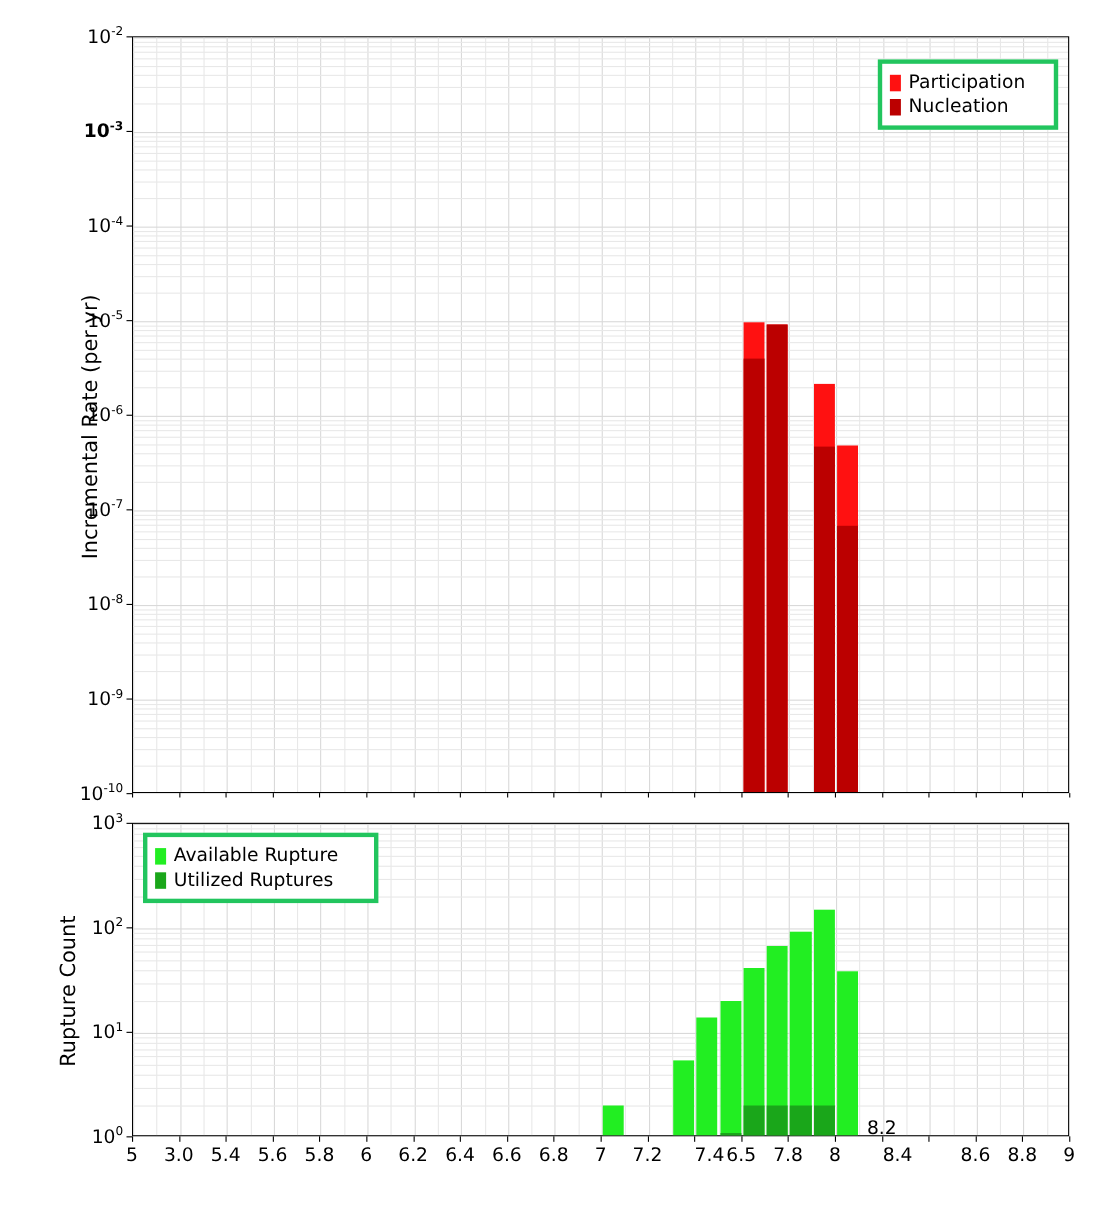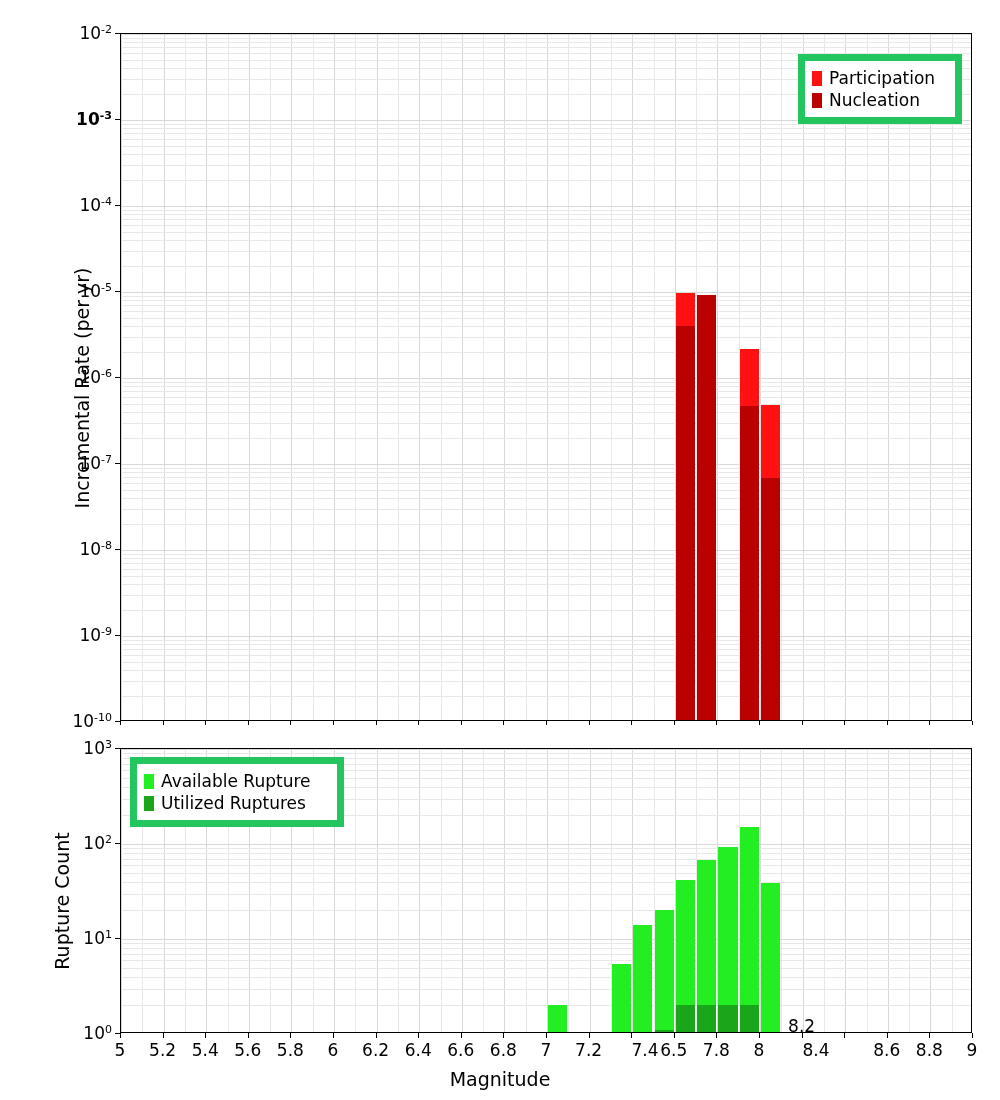--- a/index.html
+++ b/index.html
@@ -112,21 +112,21 @@
   #xlabel {
     left: 0;
     top: 1068px;
     width: 1000px;
     text-align: center;
   }
   
   .legend {
     position: absolute;
     box-sizing: border-box;
-    border: 7px solid #22c55e;
+    border: 4px solid #22c55e;
     background: #fff;
     padding: 6px 8px 6px 7px;
   }
   #legend-top {
     left: 798px;
     top: 54px;
     width: 164px;
   }
   #legend-bottom {
     left: 130px;
@@ -434,21 +434,21 @@
       <div class="tick-label ytick" style="left: 36px; width: 76px; top: 843px;">10<span class="exp">2</span></div>
       <div class="tick-mark" style="left: 115px; top: 843px; width: 5px; height: 1px;"></div>
       <div class="tick-label ytick" style="left: 36px; width: 76px; top: 938px;">10<span class="exp">1</span></div>
       <div class="tick-mark" style="left: 115px; top: 938px; width: 5px; height: 1px;"></div>
       <div class="tick-label ytick" style="left: 36px; width: 76px; top: 1033px;">10<span class="exp">0</span></div>
       <div class="tick-mark" style="left: 115px; top: 1033px; width: 5px; height: 1px;"></div>
     </div>
   <div id="xticks-bottom-container">
       <div class="tick-label xtick" style="left: 120px; top: 1040px;">5</div>
       <div class="tick-mark" style="left: 120px; top: 1033px; width: 1px; height: 5px;"></div>
-      <div class="tick-label xtick" style="left: 162.6px; top: 1040px;">5.2</div>
+      <div class="tick-label xtick" style="left: 162.6px; top: 1040px;">3.0</div>
       <div class="tick-mark" style="left: 162.6px; top: 1033px; width: 1px; height: 5px;"></div>
       <div class="tick-label xtick" style="left: 205.2px; top: 1040px;">5.4</div>
       <div class="tick-mark" style="left: 205.2px; top: 1033px; width: 1px; height: 5px;"></div>
       <div class="tick-label xtick" style="left: 247.8px; top: 1040px;">5.6</div>
       <div class="tick-mark" style="left: 247.8px; top: 1033px; width: 1px; height: 5px;"></div>
       <div class="tick-label xtick" style="left: 290.4px; top: 1040px;">5.8</div>
       <div class="tick-mark" style="left: 290.4px; top: 1033px; width: 1px; height: 5px;"></div>
       <div class="tick-label xtick" style="left: 333px; top: 1040px;">6</div>
       <div class="tick-mark" style="left: 333px; top: 1033px; width: 1px; height: 5px;"></div>
       <div class="tick-label xtick" style="left: 375.6px; top: 1040px;">6.2</div>
@@ -477,21 +477,20 @@
       <div class="tick-mark" style="left: 844.2px; top: 1033px; width: 1px; height: 5px;"></div>
       <div class="tick-label xtick" style="left: 886.8px; top: 1040px;">8.6</div>
       <div class="tick-mark" style="left: 886.8px; top: 1033px; width: 1px; height: 5px;"></div>
       <div class="tick-label xtick" style="left: 929.4px; top: 1040px;">8.8</div>
       <div class="tick-mark" style="left: 929.4px; top: 1033px; width: 1px; height: 5px;"></div>
       <div class="tick-label xtick" style="left: 972px; top: 1040px;">9</div>
       <div class="tick-mark" style="left: 972px; top: 1033px; width: 1px; height: 5px;"></div>
     </div>
 
   <div class="axis-title" id="ylabel-bottom">Rupture Count</div>
-  <div class="axis-title" id="xlabel">Magnitude</div>
 
   <div class="legend" id="legend-bottom">
     <div class="legend-row">
       <span class="legend-swatch" style="background:#22ee22"></span>
       <span class="legend-text">Available Rupture</span>
     </div>
     <div class="legend-row">
       <span class="legend-swatch" style="background:#1aa61a"></span>
       <span class="legend-text">Utilized Ruptures</span>
     </div>

